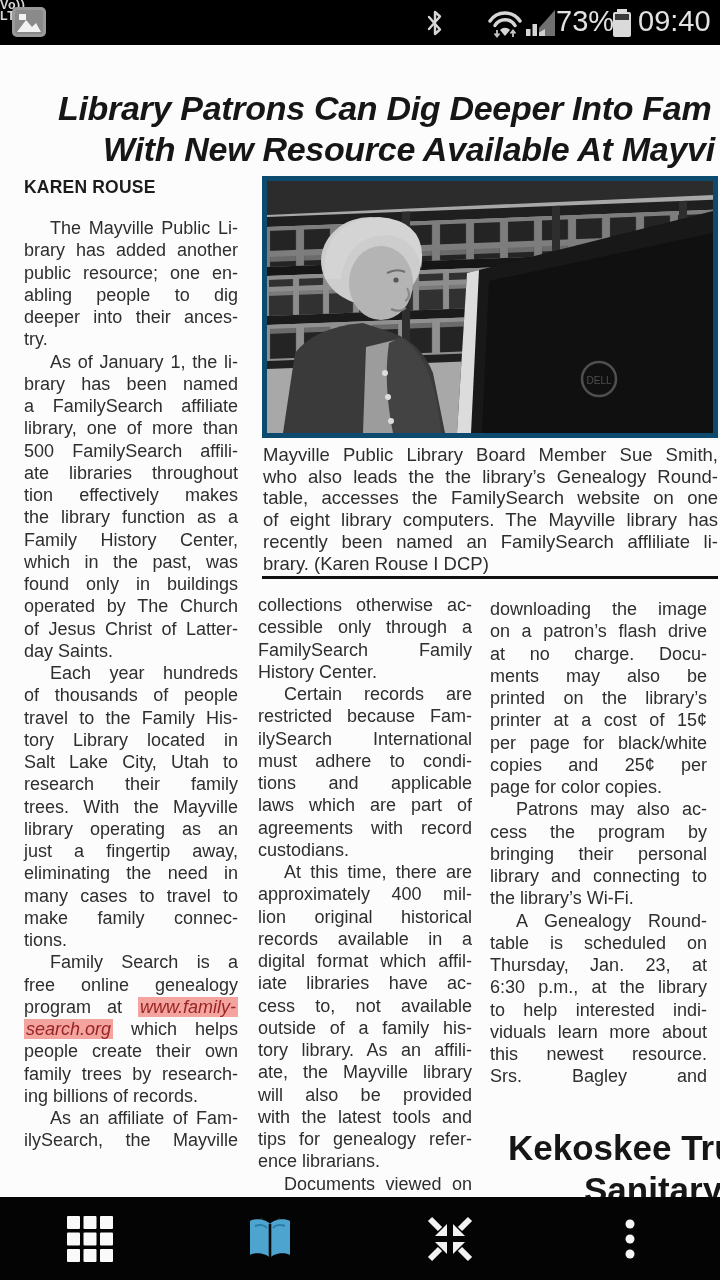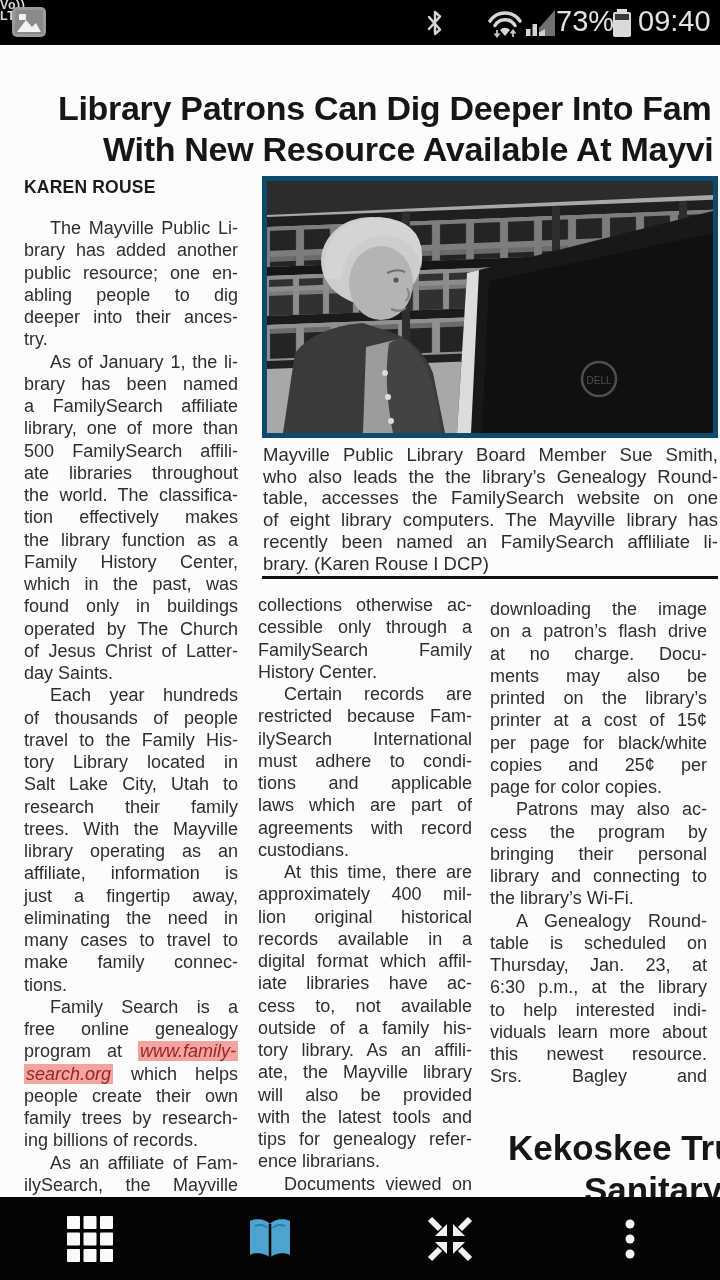--- a/index.html
+++ b/index.html
@@ -11,21 +11,21 @@
   .sb-item{position:absolute;color:#dedede;}
   .sb-time{left:638px;top:5px;font-size:29px;color:#e2e2e2;}
   .sb-batt-pct{left:556px;top:5px;font-size:29px;color:#e2e2e2;}
   .volte{left:449px;top:7px;font-size:12.5px;font-weight:bold;line-height:11px;color:#d6d6d6;
          letter-spacing:.5px;text-align:left;}
 
   
   .page{position:absolute;top:45px;left:0;width:720px;height:1152px;background:#fcfcfc;
         overflow:hidden;color:#2c2c2c;}
   .headline{position:absolute;white-space:nowrap;font-weight:bold;font-size:34px;
-            color:#161616;letter-spacing:-0.3px;}
+            color:#161616;letter-spacing:-0.3px;font-style:italic;}
   .headline.l1{left:58px;top:44px;}
   .headline.l2{left:103px;top:85px;}
   .byline{position:absolute;font-size:17.5px;font-weight:bold;color:#1c1c1c;letter-spacing:.2px;}
   .byline.b1{left:24px;top:132px;}
 
   .photo-frame{position:absolute;left:262px;top:131px;width:446px;height:252px;
                border:5px solid #0c4a6e;background:#a8a8a8;overflow:hidden;}
 
   .caption{position:absolute;left:263px;top:399px;width:455px;font-size:18.5px;
            line-height:21.7px;color:#2e2e2e;}
@@ -172,38 +172,36 @@
         <div class="pline"><span>public resource; one en-</span></div>
         <div class="pline"><span>abling people to dig</span></div>
         <div class="pline"><span>deeper into their ances-</span></div>
         <div class="pline endline"><span>try.</span></div>
         <div class="pline indent"><span>As of January 1, the li-</span></div>
         <div class="pline"><span>brary has been named</span></div>
         <div class="pline"><span>a FamilySearch affiliate</span></div>
         <div class="pline"><span>library, one of more than</span></div>
         <div class="pline"><span>500 FamilySearch affili-</span></div>
         <div class="pline"><span>ate libraries throughout</span></div>
-        <div class="pline"><span>the world. The classifica-</span></div>
         <div class="pline"><span>tion effectively makes</span></div>
         <div class="pline"><span>the library function as a</span></div>
         <div class="pline"><span>Family History Center,</span></div>
         <div class="pline"><span>which in the past, was</span></div>
         <div class="pline"><span>found only in buildings</span></div>
         <div class="pline"><span>operated by The Church</span></div>
         <div class="pline"><span>of Jesus Christ of Latter-</span></div>
         <div class="pline endline"><span>day Saints.</span></div>
         <div class="pline indent"><span>Each year hundreds</span></div>
         <div class="pline"><span>of thousands of people</span></div>
         <div class="pline"><span>travel to the Family His-</span></div>
         <div class="pline"><span>tory Library located in</span></div>
         <div class="pline"><span>Salt Lake City, Utah to</span></div>
         <div class="pline"><span>research their family</span></div>
         <div class="pline"><span>trees. With the Mayville</span></div>
         <div class="pline"><span>library operating as an</span></div>
-        <div class="pline"><span>affiliate, information is</span></div>
         <div class="pline"><span>just a fingertip away,</span></div>
         <div class="pline"><span>eliminating the need in</span></div>
         <div class="pline"><span>many cases to travel to</span></div>
         <div class="pline"><span>make family connec-</span></div>
         <div class="pline endline"><span>tions.</span></div>
         <div class="pline indent"><span>Family Search is a</span></div>
         <div class="pline"><span>free online genealogy</span></div>
         <div class="pline"><span>program at </span><span class="inline-link">www.family-</span></div>
         <div class="pline"><span class="inline-link">search.org</span><span> which helps</span></div>
         <div class="pline"><span>people create their own</span></div>

